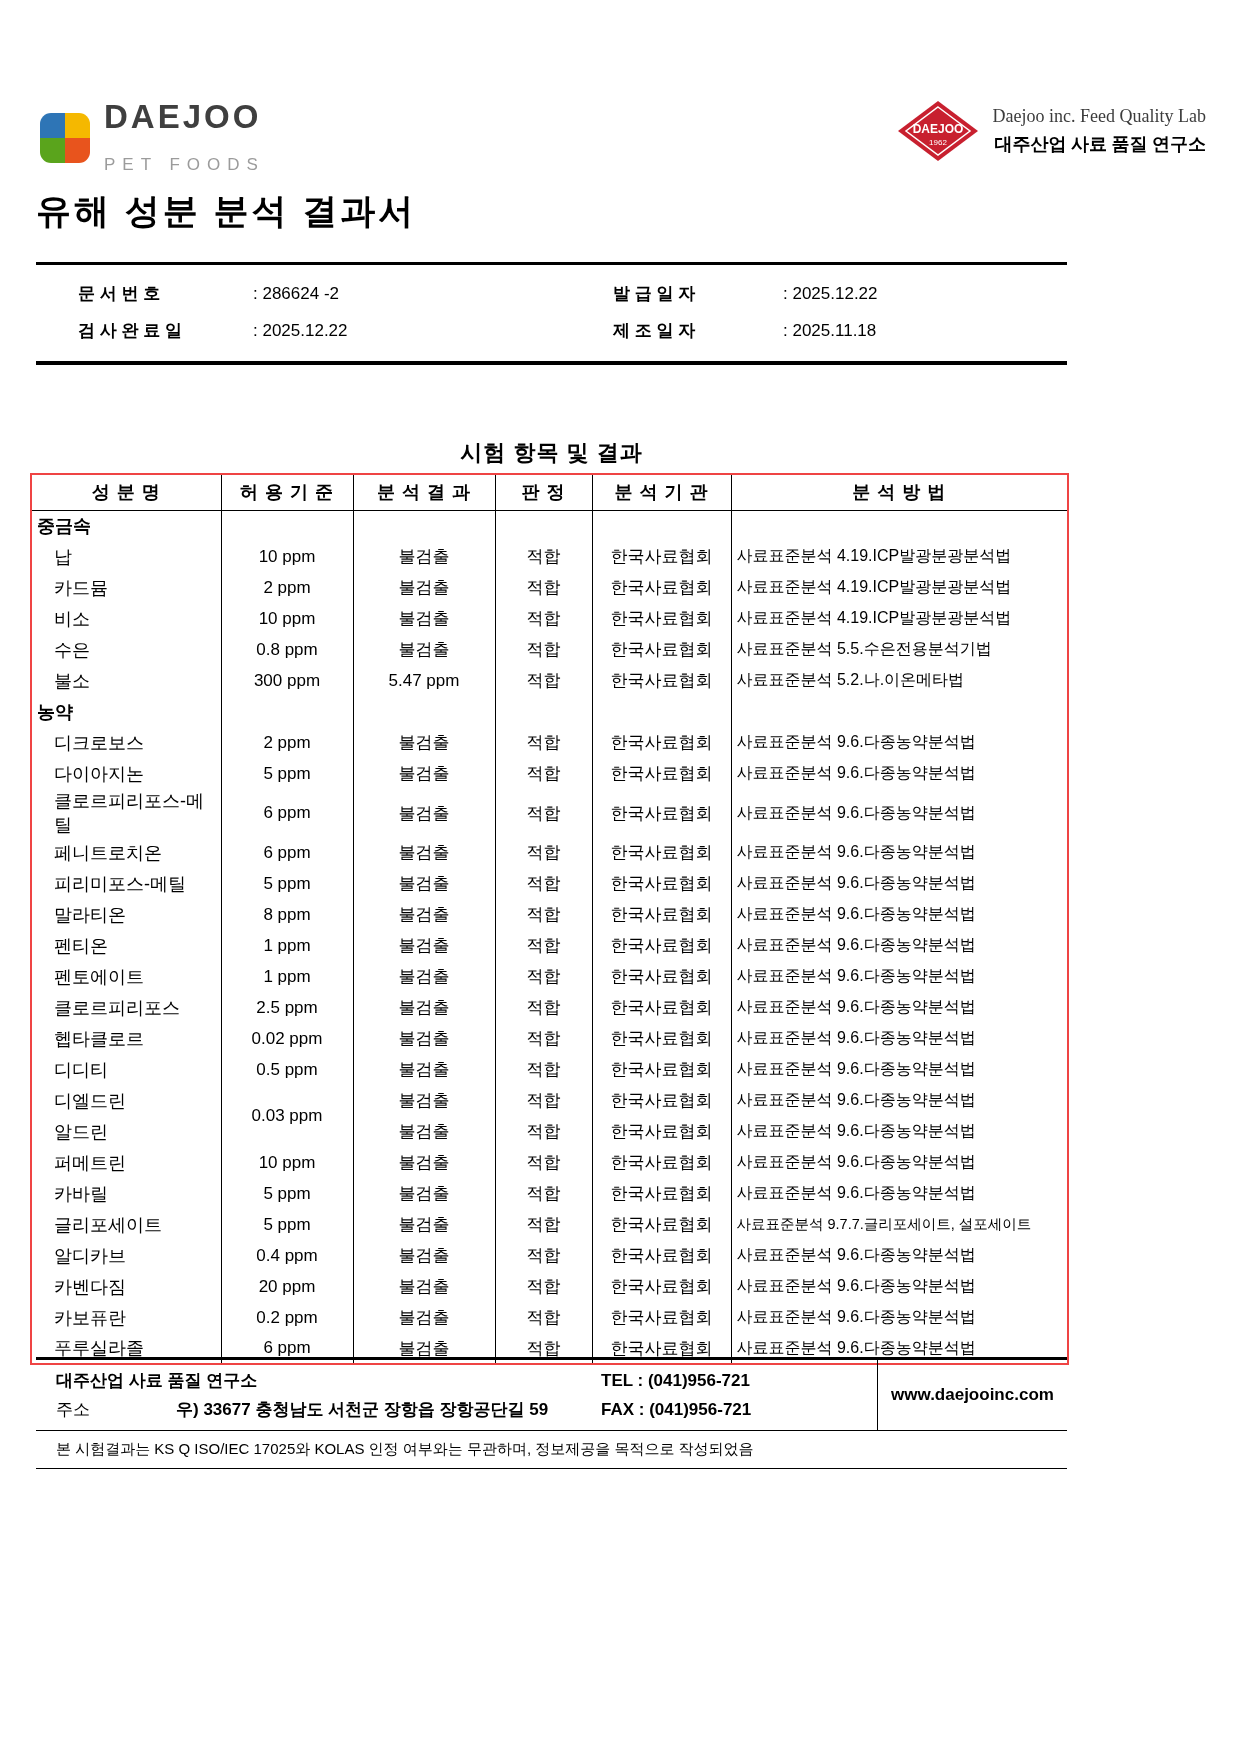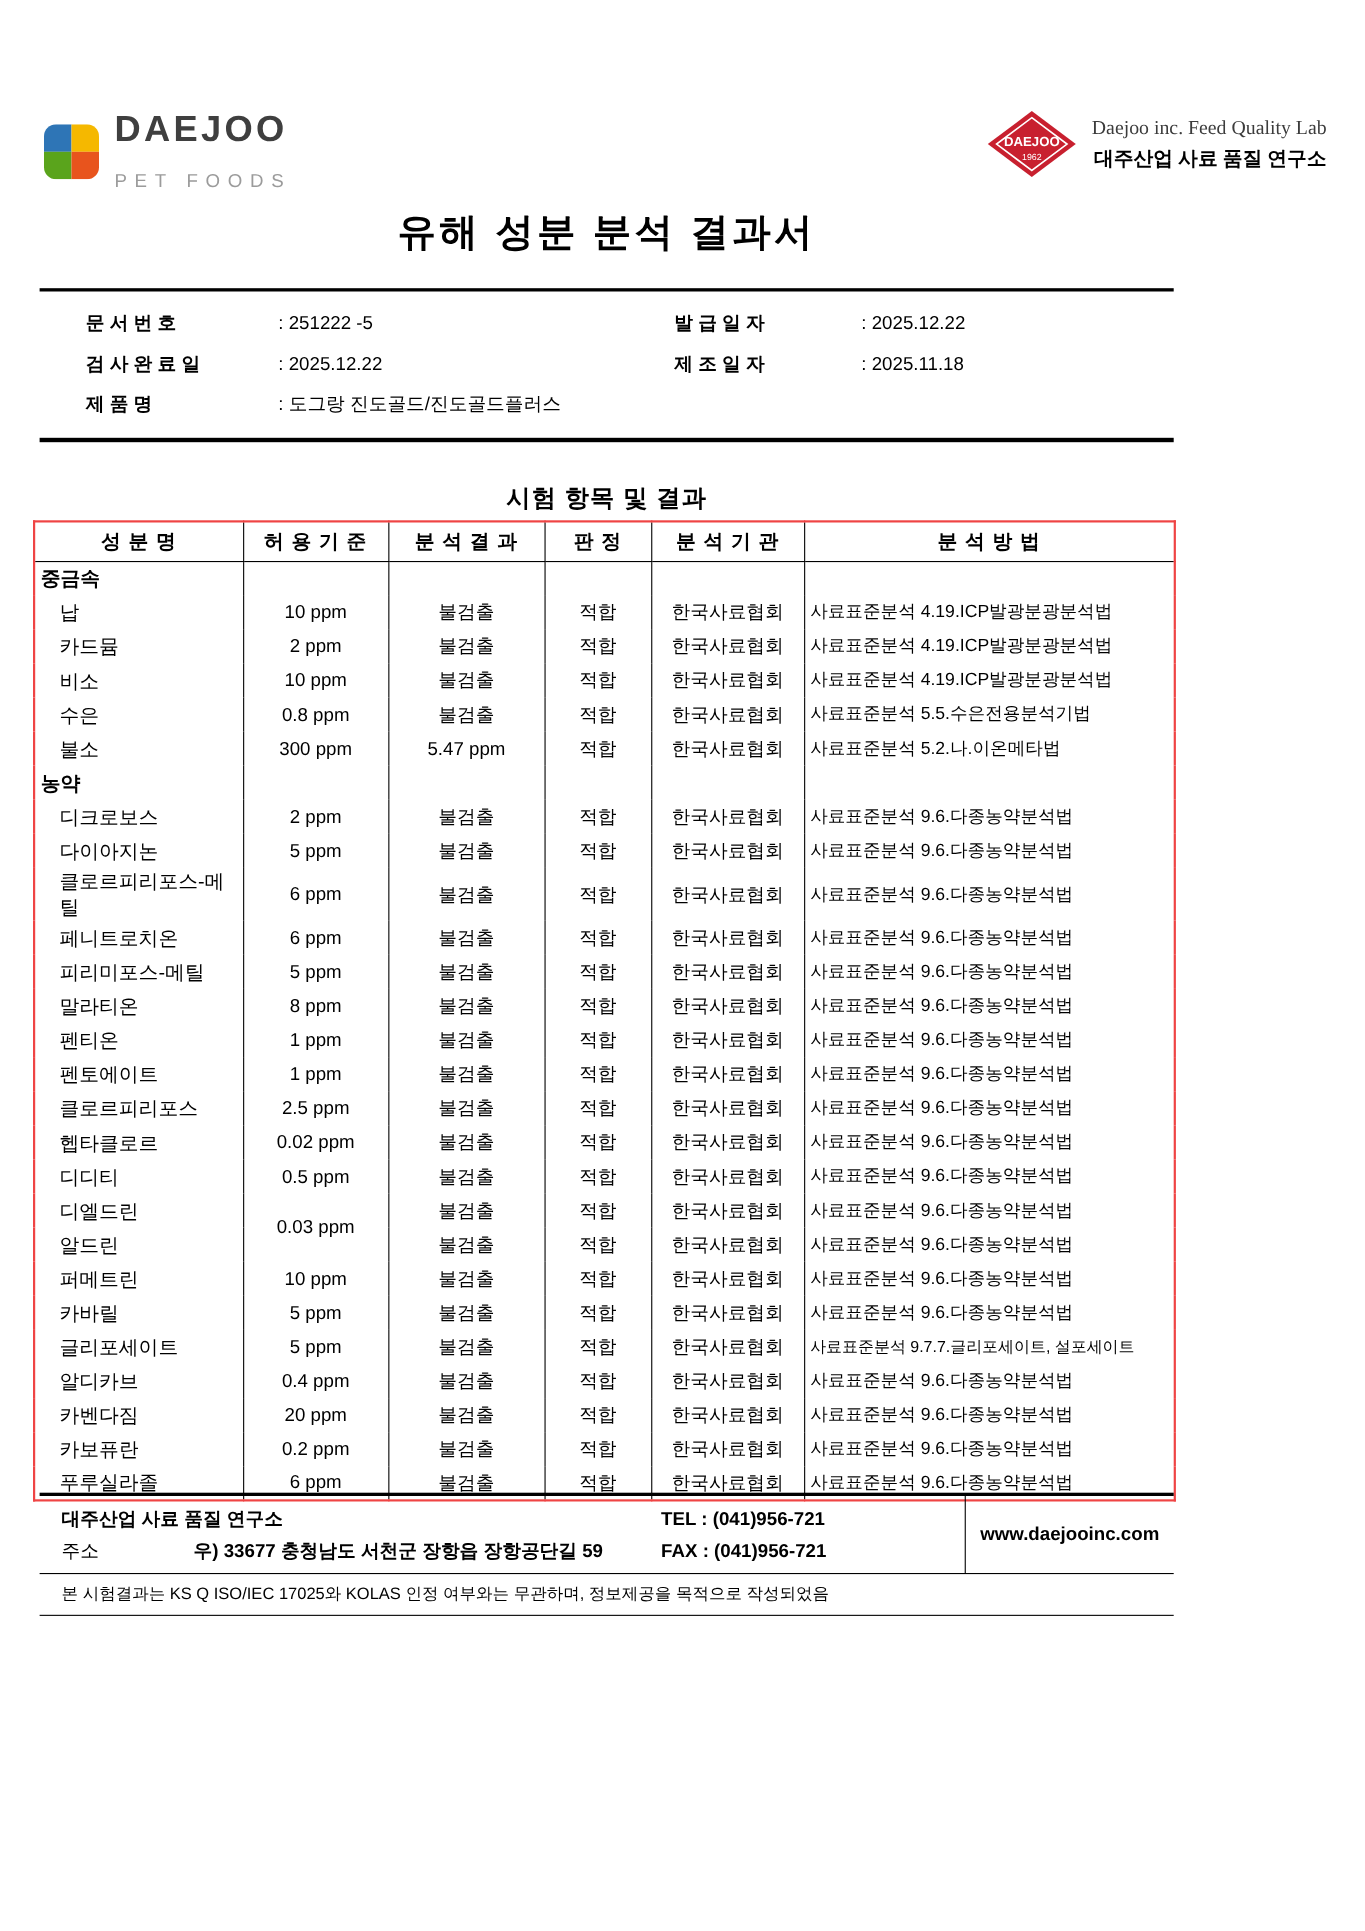--- a/index.html
+++ b/index.html
@@ -15,21 +15,21 @@
   .brand-icon i:nth-child(3) { background: #5aa41c; }
   .brand-icon i:nth-child(4) { background: #e8541d; }
   .brand-name { font-size: 33px; font-weight: bold; color: #3f3f3f; letter-spacing: 3px; line-height: 1; }
   .brand-sub { font-size: 17px; color: #9b9b9b; letter-spacing: 7px; margin-top: 22px; }
   .lab { display: flex; align-items: center; gap: 14px; }
   .lab-text { text-align: right; font-family: Liberation Serif, serif; }
   .lab-line1 { font-size: 18px; color: #3c3c3c; }
   .lab-line2 { font-size: 18px; font-weight: bold; margin-top: 5px; }
 
   
-  .title { position: absolute; top: 188px; left: 36px; width: 1031px; text-align: center; font-size: 35px; font-weight: bold; letter-spacing: 3px; }
+  .title { position: absolute; top: 188px; left: 36px; width: 1031px; text-align: left; font-size: 35px; font-weight: bold; letter-spacing: 3px; }
 
   
   .doc-info { position: absolute; top: 262px; left: 36px; width: 1031px; border-top: 3px solid #000; border-bottom: 4px solid #000; padding: 10px 0 12px 0; }
   .di-row { display: grid; grid-template-columns: 175px 360px 170px auto; height: 37px; align-items: center; font-size: 17px; padding-left: 42px; }
   .di-label { font-weight: bold; }
   .di-value { }
 
   
   .section-title { position: absolute; top: 438px; left: 36px; width: 1031px; text-align: center; font-size: 22px; font-weight: bold; letter-spacing: 1px; }
 
@@ -83,35 +83,29 @@
         <div class="lab-line2">대주산업 사료 품질 연구소</div>
       </span>
     </div>
   </div>
 
   <div class="title">유해 성분 분석 결과서</div>
 
   <div class="doc-info">
     <div class="di-row">
       <span class="di-label">문 서 번 호</span>
-      <span class="di-value">: 251222 -5</span>
+      <span class="di-value">: 286624 -2</span>
       <span class="di-label">발 급 일 자</span>
       <span class="di-value">: 2025.12.22</span>
     </div>
     <div class="di-row">
       <span class="di-label">검 사 완 료 일</span>
       <span class="di-value">: 2025.12.22</span>
       <span class="di-label">제 조 일 자</span>
       <span class="di-value">: 2025.11.18</span>
-    </div>
-    <div class="di-row">
-      <span class="di-label">제 품 명</span>
-      <span class="di-value">: 도그랑 진도골드/진도골드플러스</span>
-      <span></span>
-      <span></span>
     </div>
   </div>
 
   <div class="section-title">시험 항목 및 결과</div>
 
   <table class="results-table">
     <colgroup>
       <col style="width:190px">
         <col style="width:132px">
         <col style="width:142px">

